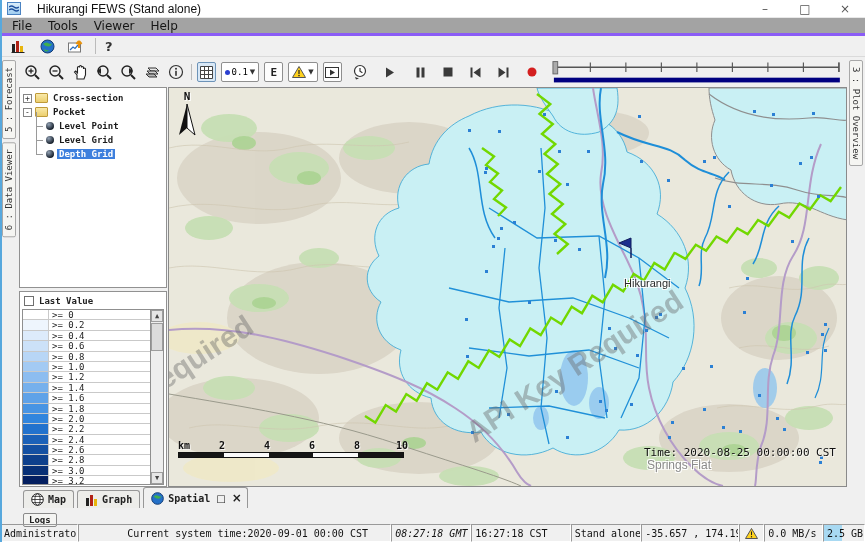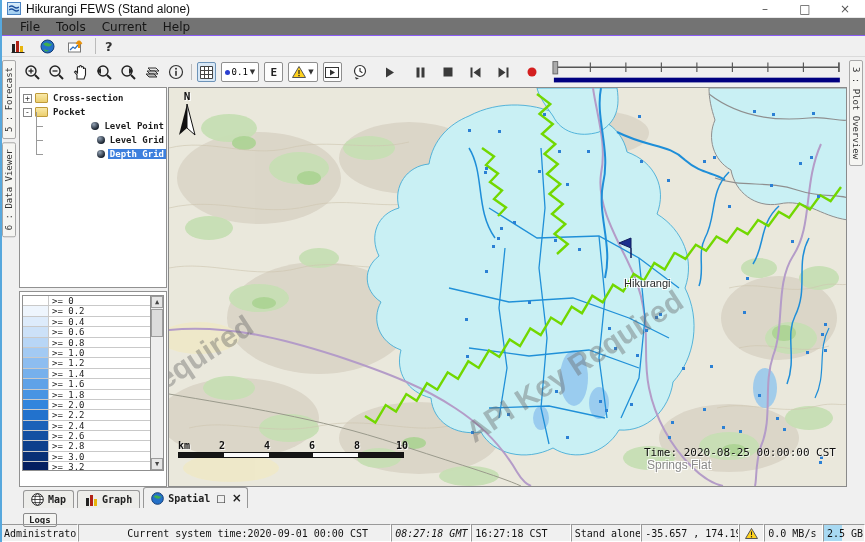--- a/index.html
+++ b/index.html
@@ -2,31 +2,31 @@
 <html><head>
 <meta charset="utf-8">
 <style>
   * { box-sizing: border-box; margin: 0; padding: 0; }
   html,body { width:865px; height:542px; overflow:hidden; }
   body { font-family:"DejaVu Sans Mono",monospace; background:#f0f0f0; position:relative; }
   .app { width:865px; height:542px; position:relative; background:#f0f0f0; }
   .accent-edge { position:absolute; left:0; top:0; width:2px; height:542px; background:#57a8dd; z-index:60; }
 
   
-  .titlebar { height:18px; background:#ffffff; display:flex; align-items:center; padding-left:7px; gap:5px;
+  .titlebar { height:18px; background:#ffffff; display:flex; align-items:center; padding-left:7px; gap:16px;
               font-family:"Liberation Sans",sans-serif; font-size:12px; color:#111; border-bottom:1px solid #e8e8e8;}
   .app-icon { width:14px; height:13px; background:linear-gradient(180deg,#dceefb,#9fcdf0); border:1px solid #4b83c2;
               display:flex; align-items:center; justify-content:center; }
   .app-icon svg { display:block; }
   .win-controls { margin-left:auto; display:flex; height:18px; }
   .win-btn { width:40px; text-align:center; color:#555; font-size:12px; line-height:18px; font-family:"DejaVu Sans",sans-serif; }
 
   
-  .menubar { height:18px; background:#737373; display:flex; align-items:center; padding-left:12px;
-             font-family:"DejaVu Sans",sans-serif; font-size:12px; border-bottom:1px solid #8b5cf6; }
+  .menubar { height:18px; background:#a3a3a3; display:flex; align-items:center; padding-left:4px;
+             font-family:"DejaVu Sans",sans-serif; font-size:12px; border-bottom:3px solid #8b5cf6; }
   .menu-item { padding:0 8px; color:#161616; }
 
   
   .toolbar1 { height:21px; display:flex; align-items:center; gap:9px; padding-left:8px; border-bottom:1px solid #dadada; }
   .tb-sep { width:1px; height:16px; background:#bbb; }
   .help-q { font-weight:bold; font-size:13px; color:#333; font-family:"DejaVu Sans",sans-serif; }
 
   
   .main { display:flex; height:467px; }
   .side-strip { width:18px; background:#f0f0f0; display:flex; flex-direction:column; align-items:center; padding-top:3px; gap:3px; }
@@ -48,21 +48,21 @@
 
   
   .content { height:400px; display:flex; }
   .left-panel { width:150px; display:flex; flex-direction:column; padding:0 1px; background:#f0f0f0; }
   .tree-box { height:201px; background:#fff; border:1px solid #919191; overflow:hidden; margin-bottom:3px; }
   .tree { padding:3px 0 0 3px; font-size:9px; font-weight:bold; color:#1c1c1c; }
   .t-row { display:flex; align-items:center; height:14px; gap:3px; }
   .expander { width:9px; height:9px; border:1px solid #848484; background:#fff; font-size:8px; line-height:7px;
               text-align:center; color:#333; font-weight:normal; flex:none; }
   .folder { width:13px; height:10px; background:linear-gradient(180deg,#f9e9a9,#eccf6e); border:1px solid #bf9b3a; border-radius:1px; flex:none; }
-  .t-child { position:relative; padding-left:23px;justify-content:flex-end; }
+  .t-child { position:relative; padding-left:23px; }
   .t-child::before { content:""; position:absolute; left:13px; top:-7px; height:14px; border-left:1px solid #9a9a9a; }
   .t-child::after  { content:""; position:absolute; left:13px; top:7px; width:7px; border-top:1px solid #9a9a9a; }
   .bullet { width:8px; height:8px; border-radius:50%; background:radial-gradient(circle at 35% 30%, #93a2b4, #111a26 75%); flex:none; }
   .t-label { white-space:nowrap; padding:0 2px; }
   .t-label.selected { background:#3d7fdd; color:#fff; }
 
   .legend-box { flex:1; background:#fff; border:1px solid #919191; padding:2px; overflow:hidden; }
   .lg-head { display:flex; align-items:center; gap:5px; height:14px; font-size:9px; font-weight:bold; color:#222; padding-left:2px; }
   .checkbox { width:10px; height:10px; border:1px solid #6f6f6f; background:#fff; flex:none; }
   .lg-table { display:flex; border:1px solid #8f8f8f; height:176px; margin-top:1px; }
@@ -123,21 +123,21 @@
     <div class="win-controls">
       <span class="win-btn">–</span>
       <span class="win-btn">□</span>
       <span class="win-btn">×</span>
     </div>
   </div>
 
   <div class="menubar">
     <span class="menu-item">File</span>
     <span class="menu-item">Tools</span>
-    <span class="menu-item">Current</span>
+    <span class="menu-item">Viewer</span>
     <span class="menu-item">Help</span>
   </div>
 
   <div class="toolbar1">
     <span class="icon-btn">
       <svg width="14" height="13" viewBox="0 0 14 13">
           <rect x="1" y="4" width="3" height="9" fill="#222"></rect>
           <rect x="5" y="1" width="3" height="12" fill="#b22215"></rect>
           <rect x="9" y="6" width="3" height="7" fill="#e8b50c"></rect>
           <rect x="0.5" y="12" width="13" height="1" fill="#222"></rect>
@@ -326,20 +326,24 @@
                 <span class="bullet"></span>
                 <span class="t-label">Level Grid</span>
               </div>
               <div class="t-row t-child">
                 <span class="bullet"></span>
                 <span class="t-label selected">Depth Grid</span>
               </div>
             </div>
           </div>
           <div class="legend-box">
+            <div class="lg-head">
+              <span class="checkbox"></span>
+              <span>Last Value</span>
+            </div>
             <div class="lg-table">
               <div class="lg-rows">
                   <div class="lg-row">
                     <span class="lg-sw" style="background: rgb(255, 255, 255);"></span>
                     <span class="lg-lb">&gt;= 0</span>
                   </div>
                   <div class="lg-row">
                     <span class="lg-sw" style="background: rgb(238, 245, 253);"></span>
                     <span class="lg-lb">&gt;= 0.2</span>
                   </div>

